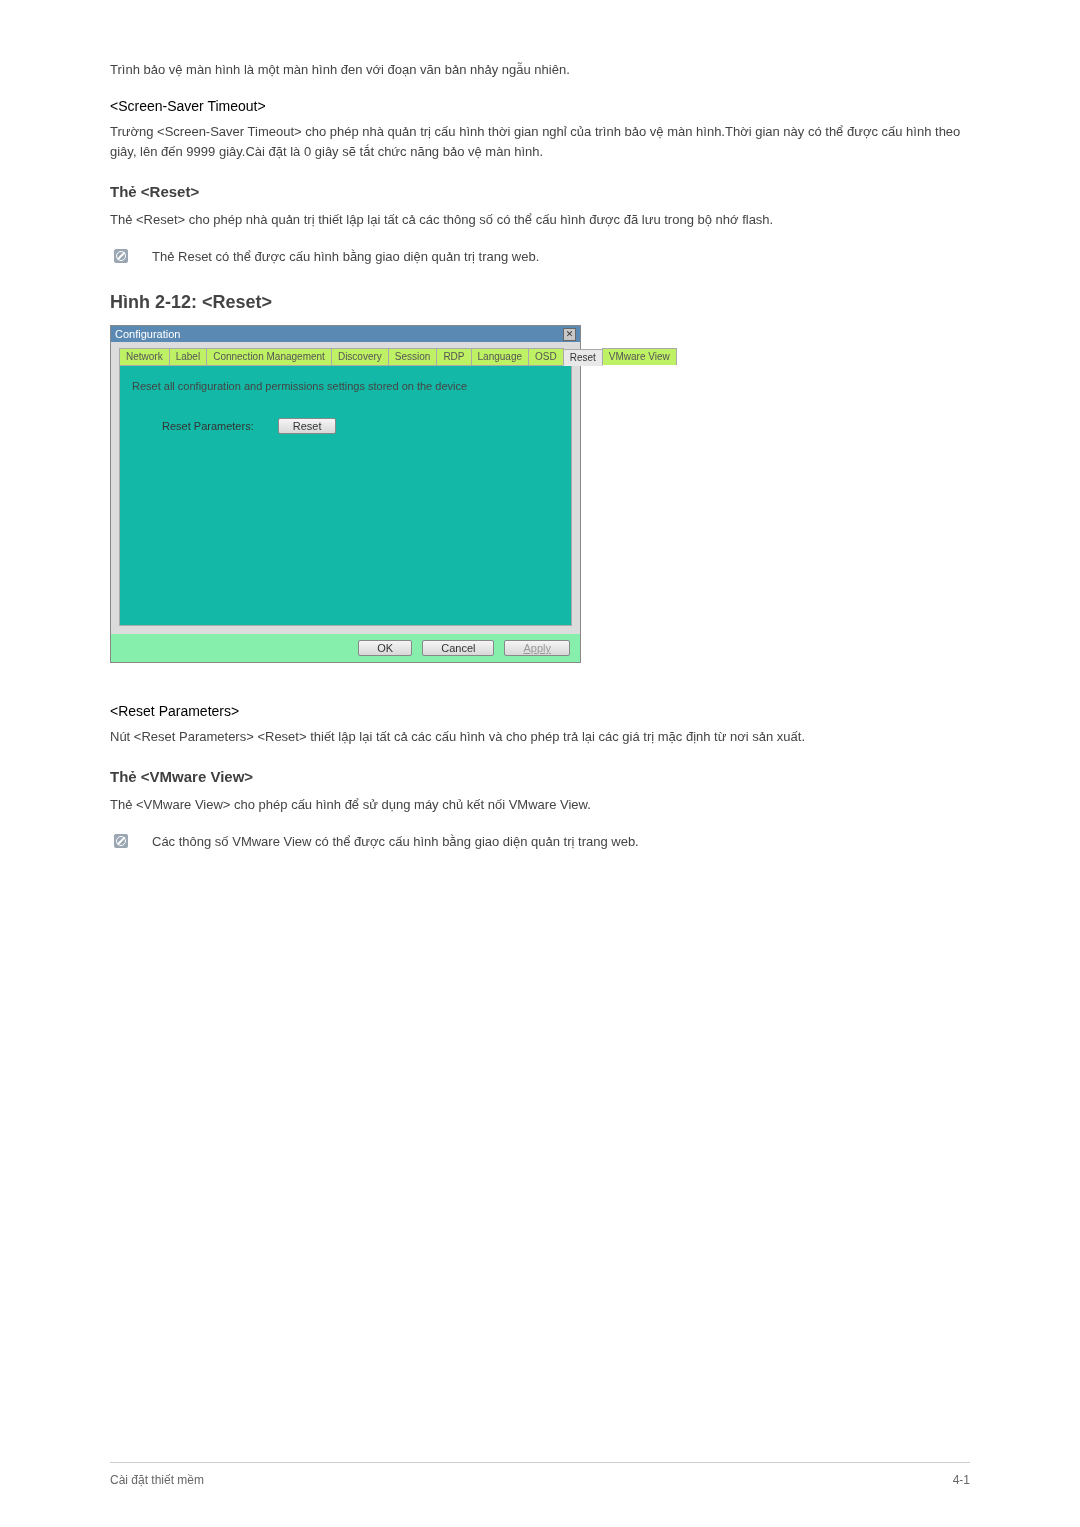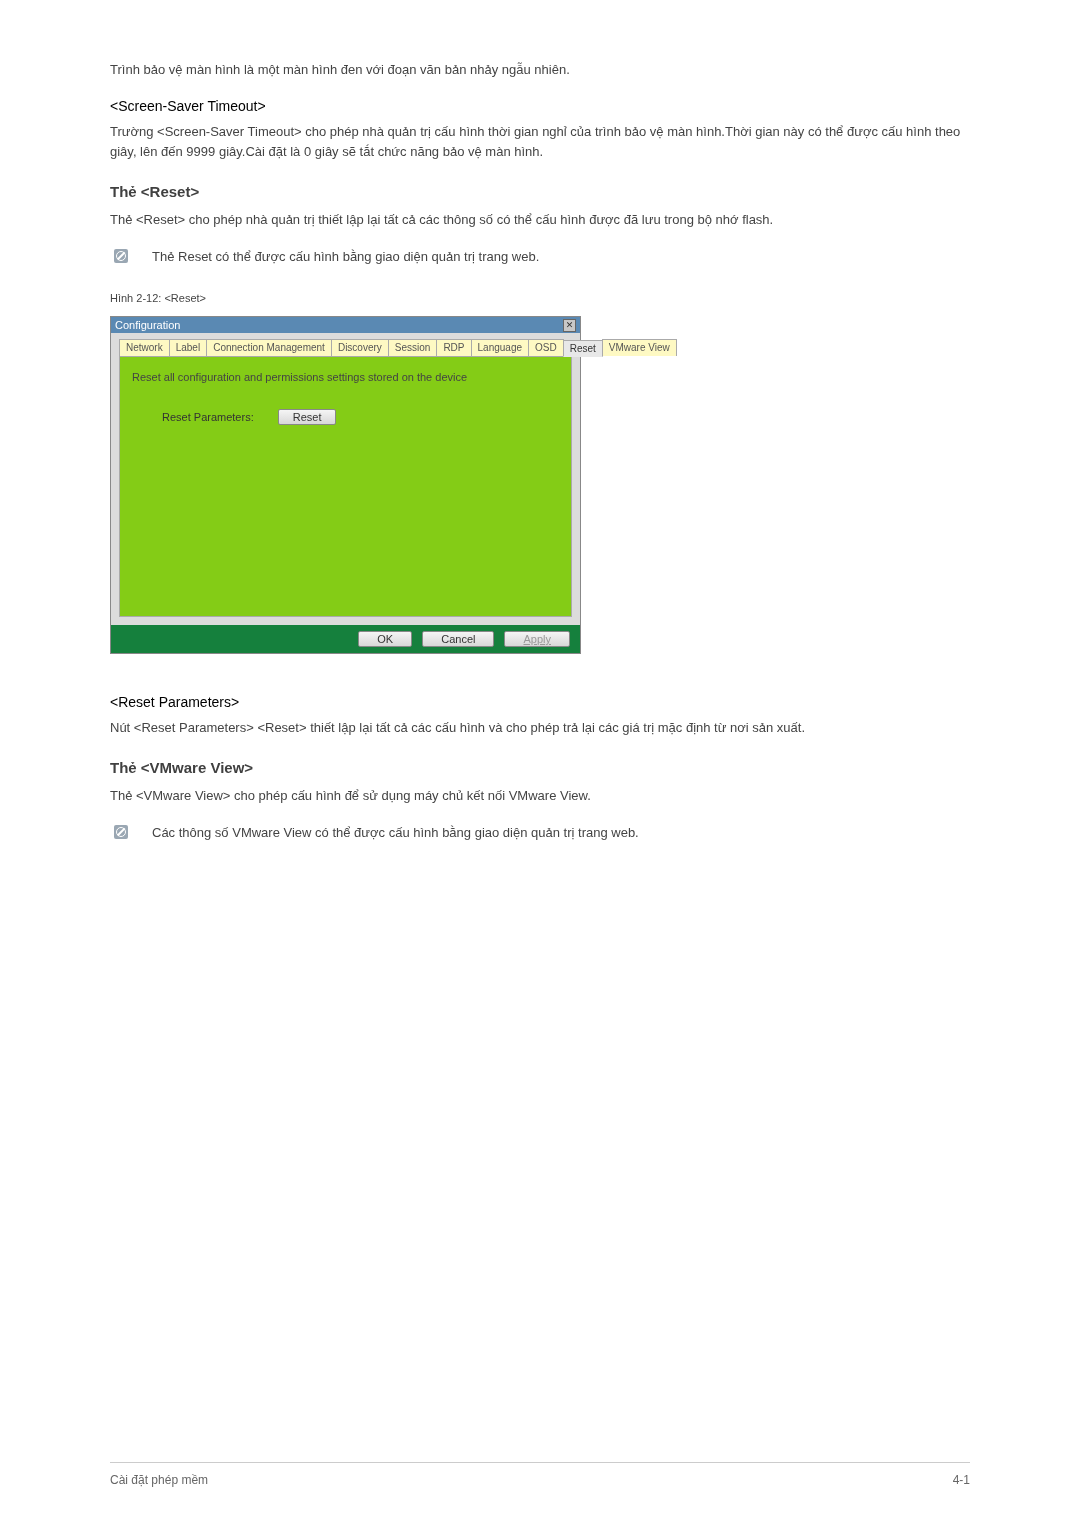--- a/index.html
+++ b/index.html
@@ -75,23 +75,24 @@
     transform: rotate(-45deg);
     top: 6px;
     left: 2px;
   }
   .note-text {
     font-size: 13px;
     color: #444;
     line-height: 1.5;
   }
   .figure-caption {
-    font-size: 11px;
+    font-size: 18px;
     color: #444;
     margin: 26px 0 12px 0;
+    font-weight: bold;
   }
 
   
   .dialog {
     width: 471px;
     background: #dcdcdc;
     border: 1px solid #888;
     font-size: 11px;
     color: #333;
     margin-bottom: 40px;
@@ -126,34 +127,34 @@
   }
   .tab-row {
     display: flex;
     border-bottom: 1px solid #aaa;
     font-size: 10px;
   }
   .tab {
     padding: 2px 6px;
     border: 1px solid #aaa;
     border-bottom: none;
-    background: #fef9c3;
+    background: #bef264;
     margin-right: -1px;
     color: #555;
     white-space: nowrap;
   }
   .tab.active {
     background: #e8e8e8;
     position: relative;
     top: 1px;
     border-bottom: 1px solid #e8e8e8;
     color: #333;
   }
   .tab-content {
-    background: #84cc16;
+    background: #14b8a6;
     border: 1px solid #aaa;
     border-top: none;
     padding: 14px 12px 14px 12px;
     min-height: 260px;
   }
   .tab-desc {
     font-size: 11px;
     color: #444;
     margin-bottom: 26px;
   }
@@ -173,21 +174,21 @@
     background: linear-gradient(#f5f5f5, #d8d8d8);
     border: 1px solid #888;
     border-radius: 2px;
     color: #333;
   }
   .dialog-footer {
     display: flex;
     justify-content: flex-end;
     gap: 10px;
     padding: 6px 10px 6px 10px;
-    background: #15803d;
+    background: #86efac;
   }
   .dlg-btn {
     font-size: 11px;
     padding: 1px 18px;
     background: linear-gradient(#f5f5f5, #d8d8d8);
     border: 1px solid #888;
     border-radius: 2px;
     color: #333;
   }
   .dlg-btn.disabled {
@@ -269,15 +270,15 @@
 
   <div class="note-row">
     <span class="note-icon"></span>
     <span class="note-text">Các thông số VMware View có thể được cấu hình bằng giao diện quản trị trang web.</span>
   </div>
 
 
 </div>
 
 <div class="page-footer">
-  <span>Cài đặt phép mềm</span>
+  <span>Cài đặt thiết mềm</span>
   <span>4-1</span>
 </div>
 
 </body></html>

